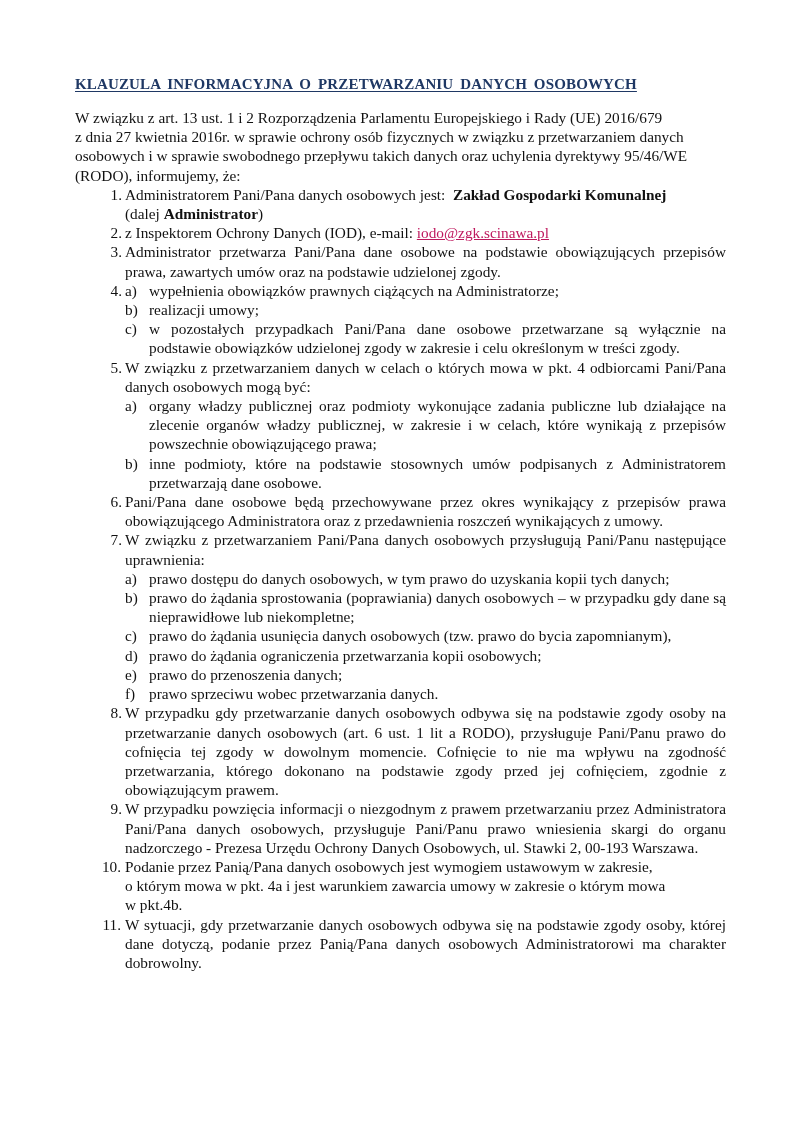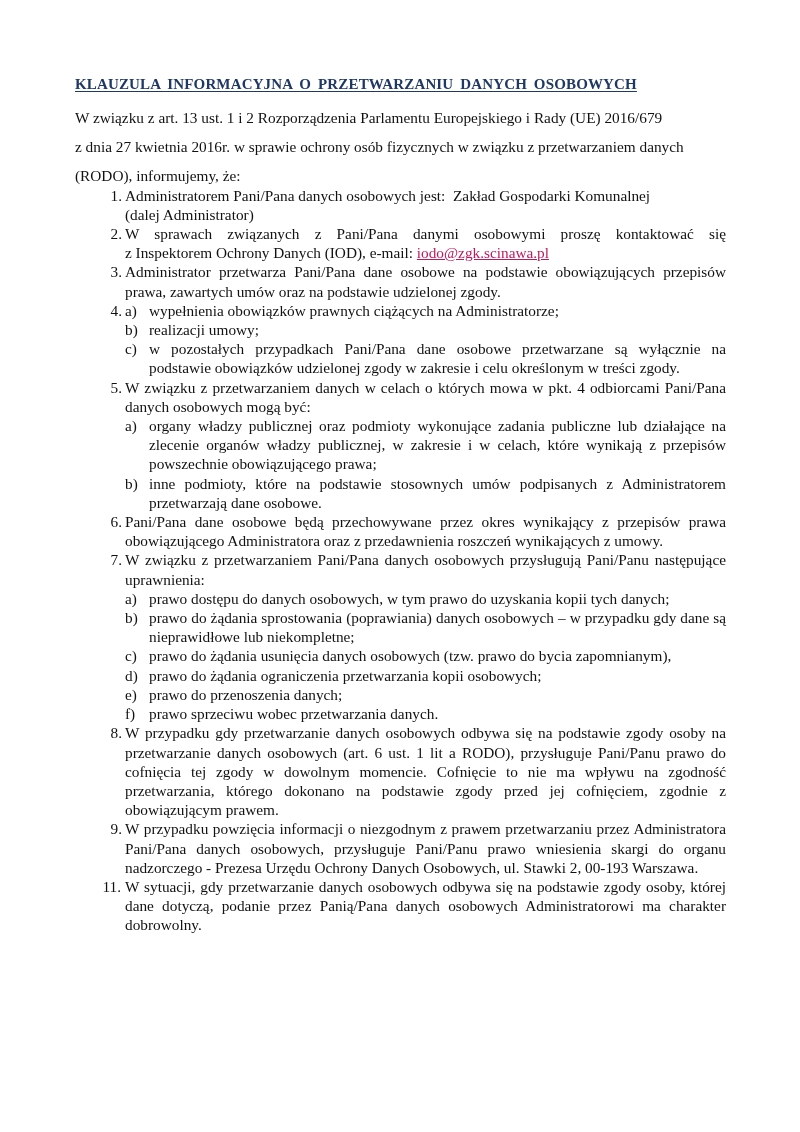--- a/index.html
+++ b/index.html
@@ -8,60 +8,60 @@
     font-family: "Liberation Serif", "DejaVu Serif", serif;
     color: #111111;
   }
   .page { position: absolute; left: 75px; top: 76px; width: 651px; }
   .title {
     font-weight: bold; font-size: 15px; color: #1f3864;
     text-decoration: underline; text-decoration-thickness: 1px; text-underline-offset: 2px;
     letter-spacing: 0.15px; word-spacing: 3px; margin: 0 0 15px 0; white-space: nowrap;
   }
   .intro { font-size: 15.3px; line-height: 19.2px; margin: 0; text-align: justify; }
-  .intro .ln { display: block; white-space: nowrap; margin-top: 10px; }
+  .intro .ln { display: block; white-space: nowrap; }
   ol.main { list-style: none; margin: 0; padding: 0; }
   ol.main > li { position: relative; padding-left: 50px; font-size: 15.3px; line-height: 19.2px; }
   ol.main > li > .num { position: absolute; left: 25px; top: 0; width: 22px; text-align: right; }
   ol.main > li.two > .num { left: 24px; width: 22px; }
   .txt { display: block; text-align: justify; text-align-last: left; }
   .ln { display: block; white-space: nowrap; }
   .jl { display: block; text-align: justify; text-align-last: justify; white-space: normal; }
-  .b { font-weight: normal; }
+  .b { font-weight: bold; }
   a.mail { color: #be185d; text-decoration: underline; }
   ol.sub { list-style: none; margin: 0; padding: 0; }
   ol.sub > li { position: relative; padding-left: 24px; }
   ol.sub > li > .let { position: absolute; left: 0; top: 0; }
 </style>
 </head>
 <body>
 
 <div class="page">
   <h1 class="title">KLAUZULA INFORMACYJNA O PRZETWARZANIU DANYCH OSOBOWYCH</h1>
 
   <p class="intro">
     <span class="ln">W związku z art. 13 ust. 1 i 2 Rozporządzenia  Parlamentu  Europejskiego i  Rady  (UE)  2016/679</span>
     <span class="ln">z dnia 27 kwietnia 2016r. w sprawie ochrony osób fizycznych w związku z przetwarzaniem danych</span>
+    <span class="ln">osobowych i w sprawie swobodnego przepływu takich danych oraz uchylenia dyrektywy 95/46/WE</span>
     <span class="ln">(RODO), informujemy, że:</span>
   </p>
 
   <ol class="main">
 
     <li>
       <span class="num">1.</span>
       <span class="ln">
         <span>Administratorem  Pani/Pana danych osobowych jest:</span>&nbsp;
         <span class="b">Zakład Gospodarki Komunalnej</span>
       </span>
       <span class="ln"><span>(dalej </span><span class="b">Administrator</span><span>)</span></span>
     </li>
 
     <li>
       <span class="num">2.</span>
-      <span class="jl">W sprawach związanych z Pani/Pana danymi osobowymi proszę kontaktować się</span>
       <span class="ln"><span>z Inspektorem Ochrony Danych (IOD), e-mail: </span><a class="mail" href="#">iodo@zgk.scinawa.pl</a></span>
     </li>
 
     <li>
       <span class="num">3.</span>
       <span class="txt">Administrator przetwarza Pani/Pana dane osobowe na podstawie obowiązujących przepisów prawa, zawartych umów oraz na podstawie udzielonej zgody.</span>
     </li>
 
     <li>
       <span class="num">4.</span>
@@ -135,20 +135,26 @@
     <li>
       <span class="num">8.</span>
       <span class="txt">W przypadku gdy przetwarzanie danych osobowych odbywa się na podstawie zgody osoby na przetwarzanie danych osobowych (art. 6 ust. 1 lit a RODO), przysługuje Pani/Panu prawo do cofnięcia tej zgody w dowolnym momencie. Cofnięcie to nie ma wpływu na zgodność przetwarzania, którego dokonano na podstawie zgody przed jej cofnięciem, zgodnie z obowiązującym prawem.</span>
     </li>
 
     <li>
       <span class="num">9.</span>
       <span class="txt">W przypadku powzięcia informacji o niezgodnym z prawem przetwarzaniu przez Administratora Pani/Pana danych osobowych, przysługuje Pani/Panu prawo wniesienia skargi do organu nadzorczego - Prezesa Urzędu Ochrony Danych Osobowych, ul. Stawki 2, 00-193 Warszawa.</span>
     </li>
 
+    <li class="two">
+      <span class="num">10.</span>
+      <span class="ln">Podanie przez Panią/Pana danych osobowych jest wymogiem ustawowym w zakresie,</span>
+      <span class="ln">o którym mowa w pkt. 4a i jest warunkiem zawarcia umowy w zakresie o którym mowa</span>
+      <span class="ln">w pkt.4b.</span>
+    </li>
 
     <li class="two">
       <span class="num">11.</span>
       <span class="txt">W sytuacji, gdy przetwarzanie danych osobowych odbywa się na podstawie zgody osoby, której dane dotyczą, podanie przez Panią/Pana danych osobowych Administratorowi ma charakter dobrowolny.</span>
     </li>
 
   </ol>
 </div>
 
 </body></html>

